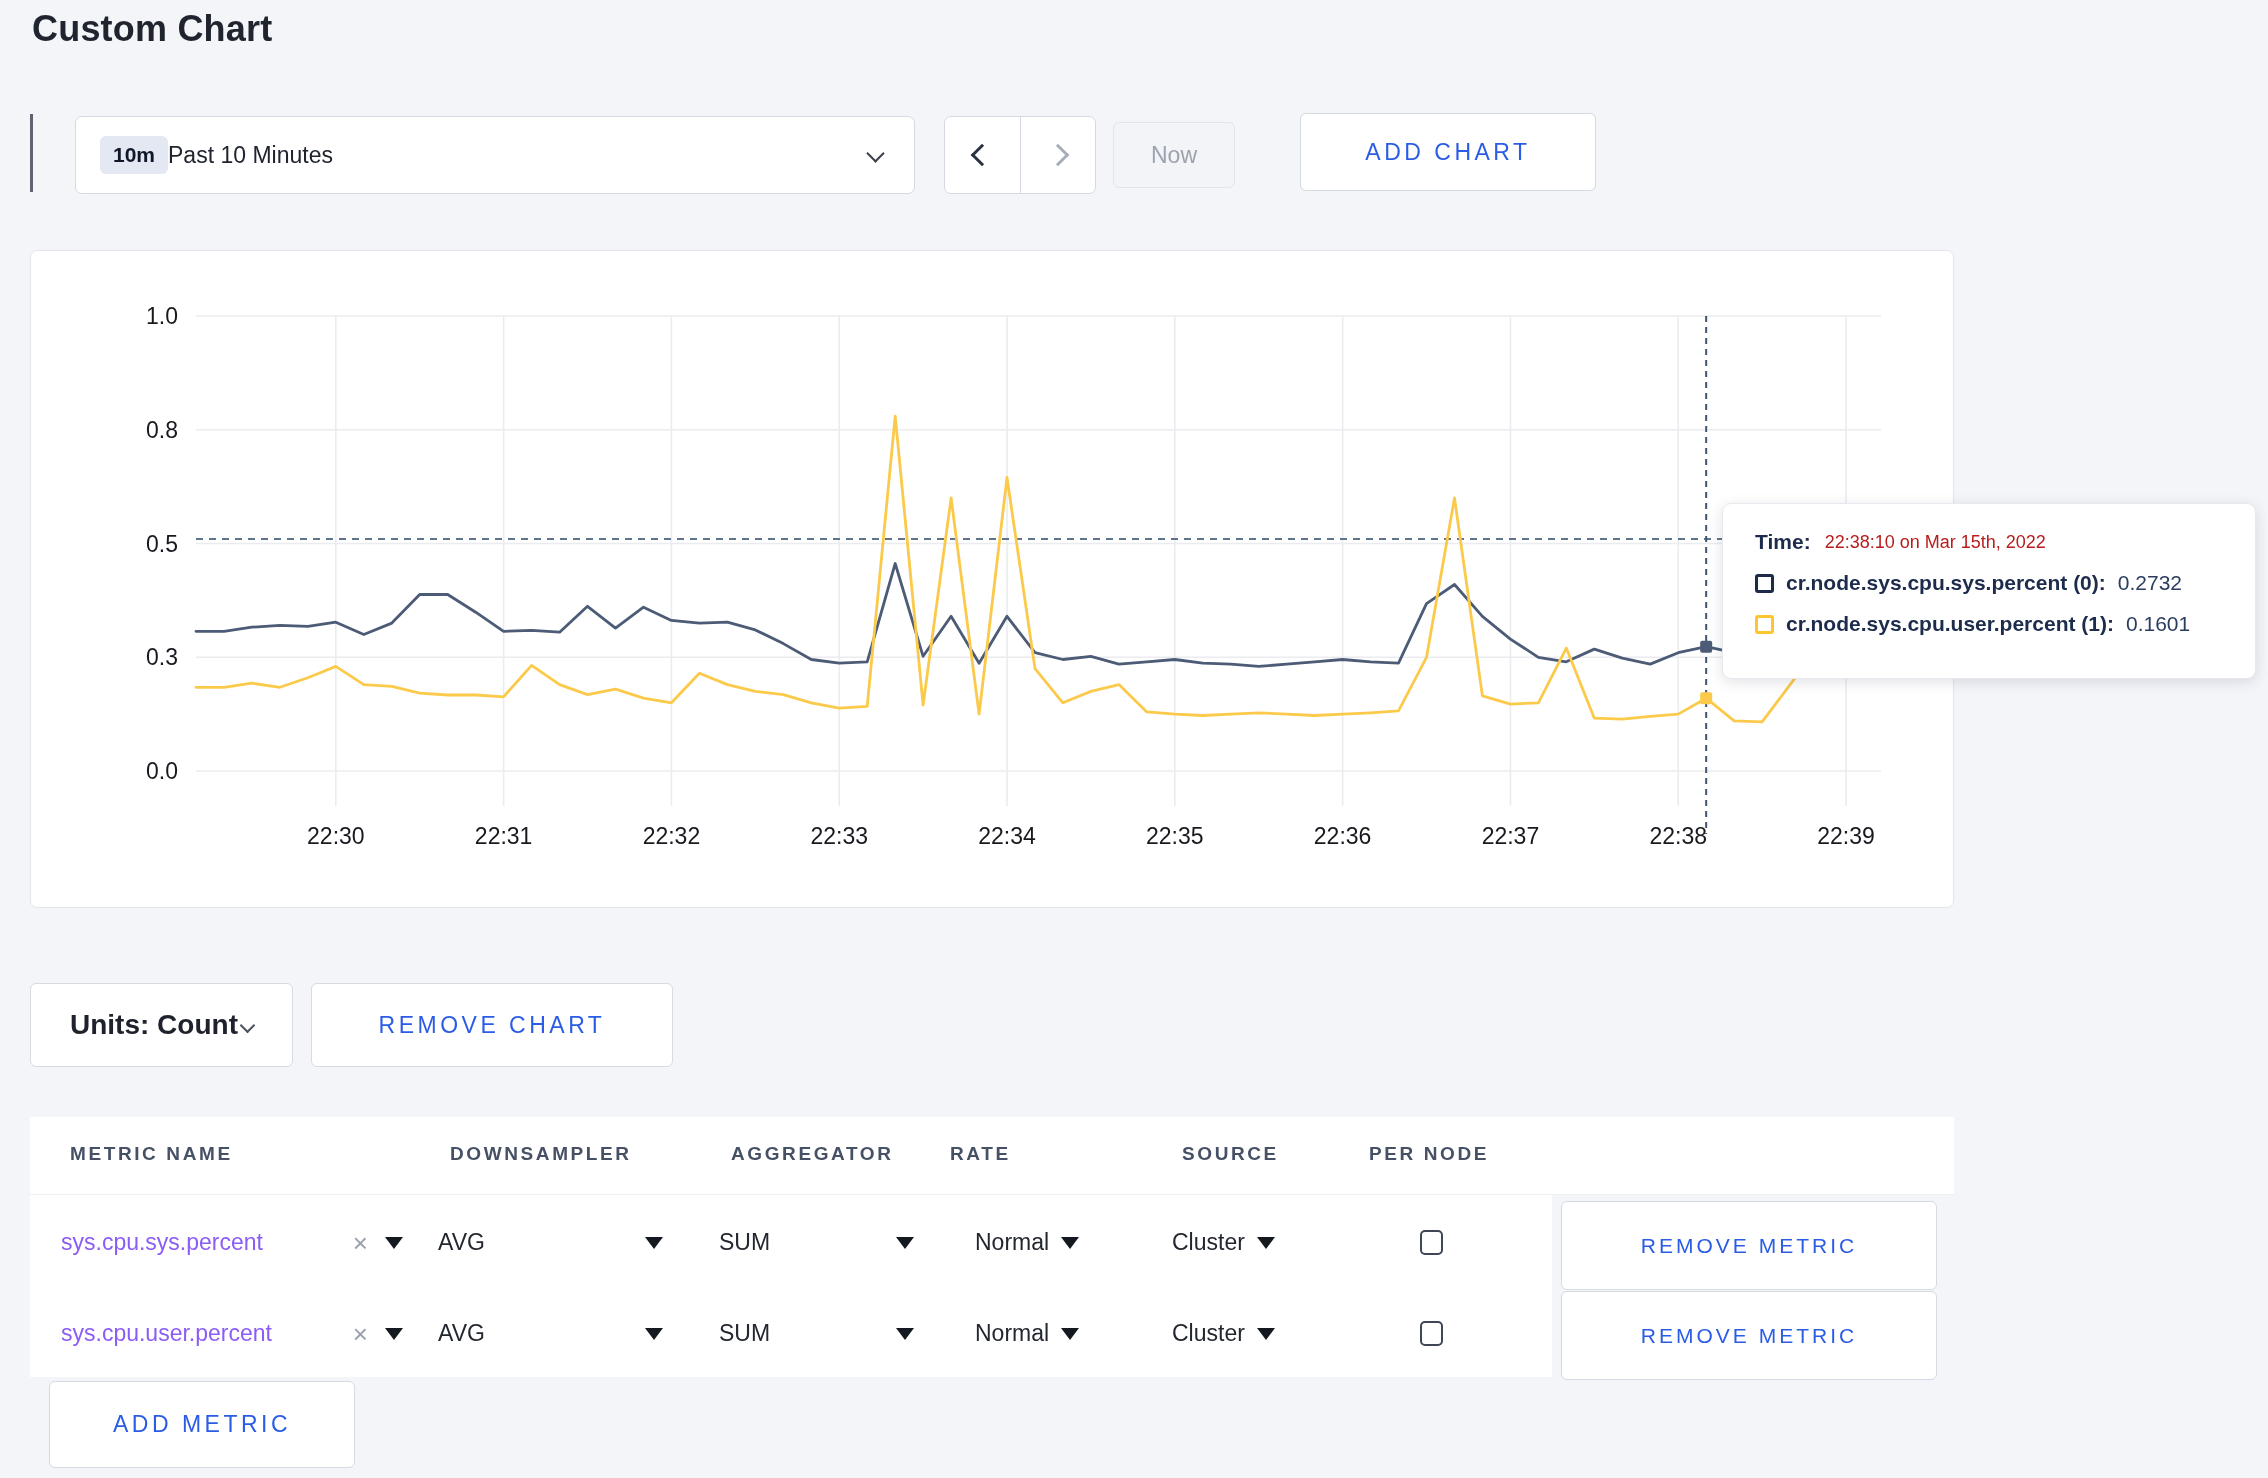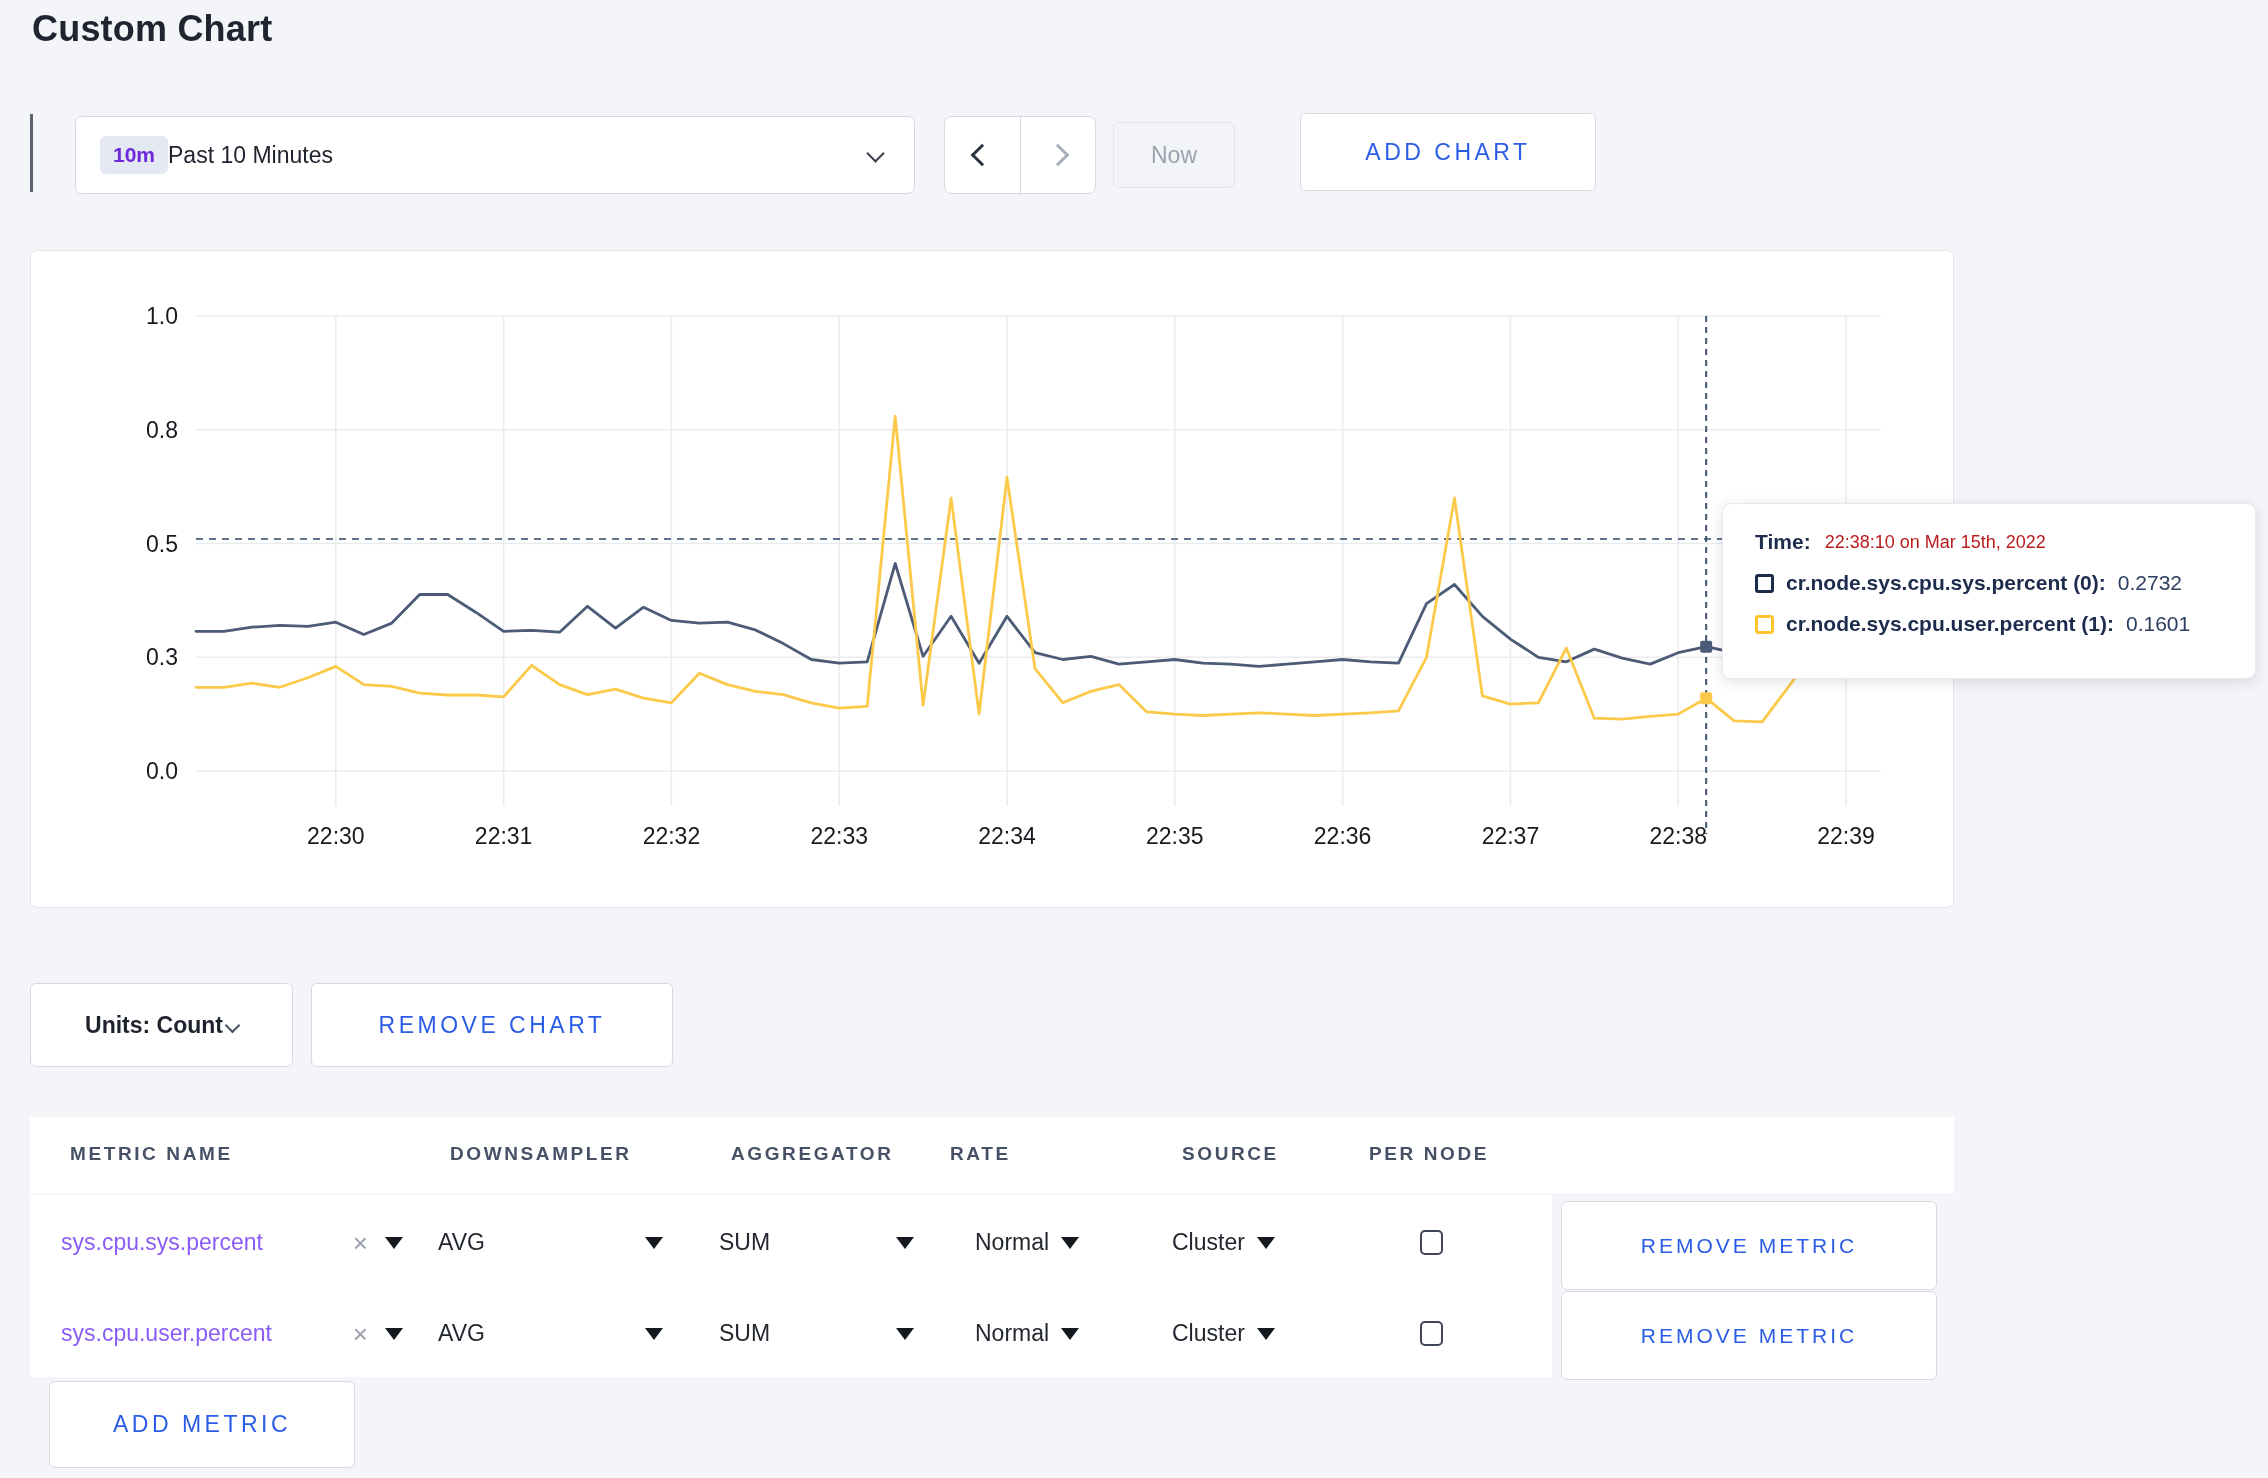--- a/index.html
+++ b/index.html
@@ -11,21 +11,21 @@
   }
   .abs{position:absolute;}
   
   .page-title{left:32px;top:8px;font-size:36px;font-weight:600;color:#1f242e;letter-spacing:.2px;}
   
   .tb-divider{left:30px;top:114px;width:3px;height:78px;background:#5d6470;}
   .range-select{
     left:75px;top:116px;width:840px;height:78px;background:#fff;
     border:1.5px solid #d5d9e1;border-radius:7px;display:flex;align-items:center;cursor:pointer;box-sizing:border-box;
   }
-  .range-badge{margin-left:24px;background:#e4e8f2;border-radius:6px;padding:7px 13px;font-size:21px;font-weight:700;color:#6d28d9;}
+  .range-badge{margin-left:24px;background:#e4e8f2;border-radius:6px;padding:7px 13px;font-size:21px;font-weight:700;color:#0f172a;}
   .range-label{font-size:23px;color:#20242f;}
   .chev{display:inline-block;width:11px;height:11px;border-right:2.5px solid #3a3f4a;border-bottom:2.5px solid #3a3f4a;}
   .chev.down{transform:rotate(45deg);}
   .chev.left{transform:rotate(135deg);}
   .chev.right{transform:rotate(-45deg);}
   .range-caret{position:absolute;right:32px;top:30px;}
   .pager{
     left:944px;top:116px;width:152px;height:78px;background:#fff;border:1.5px solid #d5d9e1;
     border-radius:7px;display:flex;box-sizing:border-box;
   }
@@ -56,21 +56,21 @@
   .tt-time-label{font-size:21px;font-weight:700;color:#1d2c4c;margin-right:14px;}
   .tt-time-value{font-size:18px;color:#b91c1c;}
   .tt-swatch{width:19px;height:19px;border-radius:3px;background:#fff;box-sizing:border-box;margin-right:12px;flex:0 0 auto;}
   .tt-label{font-size:21px;font-weight:700;color:#1d2c4c;margin-right:12px;}
   .tt-value{font-size:21px;color:#2c3e5f;}
   
   .units-select{
     left:30px;top:983px;width:263px;height:84px;background:#fff;border:1.5px solid #d6dae3;border-radius:6px;
     display:flex;align-items:center;justify-content:center;cursor:pointer;box-sizing:border-box;
   }
-  .units-label{font-size:23px;font-weight:700;color:#1e222c;margin-right:4px;text-align:right;}
+  .units-label{font-size:28px;font-weight:700;color:#1e222c;margin-right:4px;text-align:right;}
   .units-select .chev{width:9px;height:9px;border-width:2px;border-color:#4a5160;}
   .remove-chart-btn{left:311px;top:983px;width:362px;height:84px;font-size:23px;}
   
   .mt-header{left:30px;top:1117px;width:1924px;height:78px;background:#fff;border-bottom:1.5px solid #eef0f4;box-sizing:border-box;}
   .mt-h{position:absolute;top:26px;font-size:19px;font-weight:700;letter-spacing:2.6px;color:#475166;}
   .mt-rows-bg{left:30px;top:1195px;width:1522px;height:182px;background:#fff;}
   .mt-row{left:30px;width:1522px;height:91px;}
   .cell{position:absolute;top:0;height:91px;display:flex;align-items:center;}
   .sel-caret{width:0;height:0;border-left:9px solid transparent;border-right:9px solid transparent;border-top:12px solid #14181f;}
   .metric-name{font-size:23px;color:#8b5cf6;}

